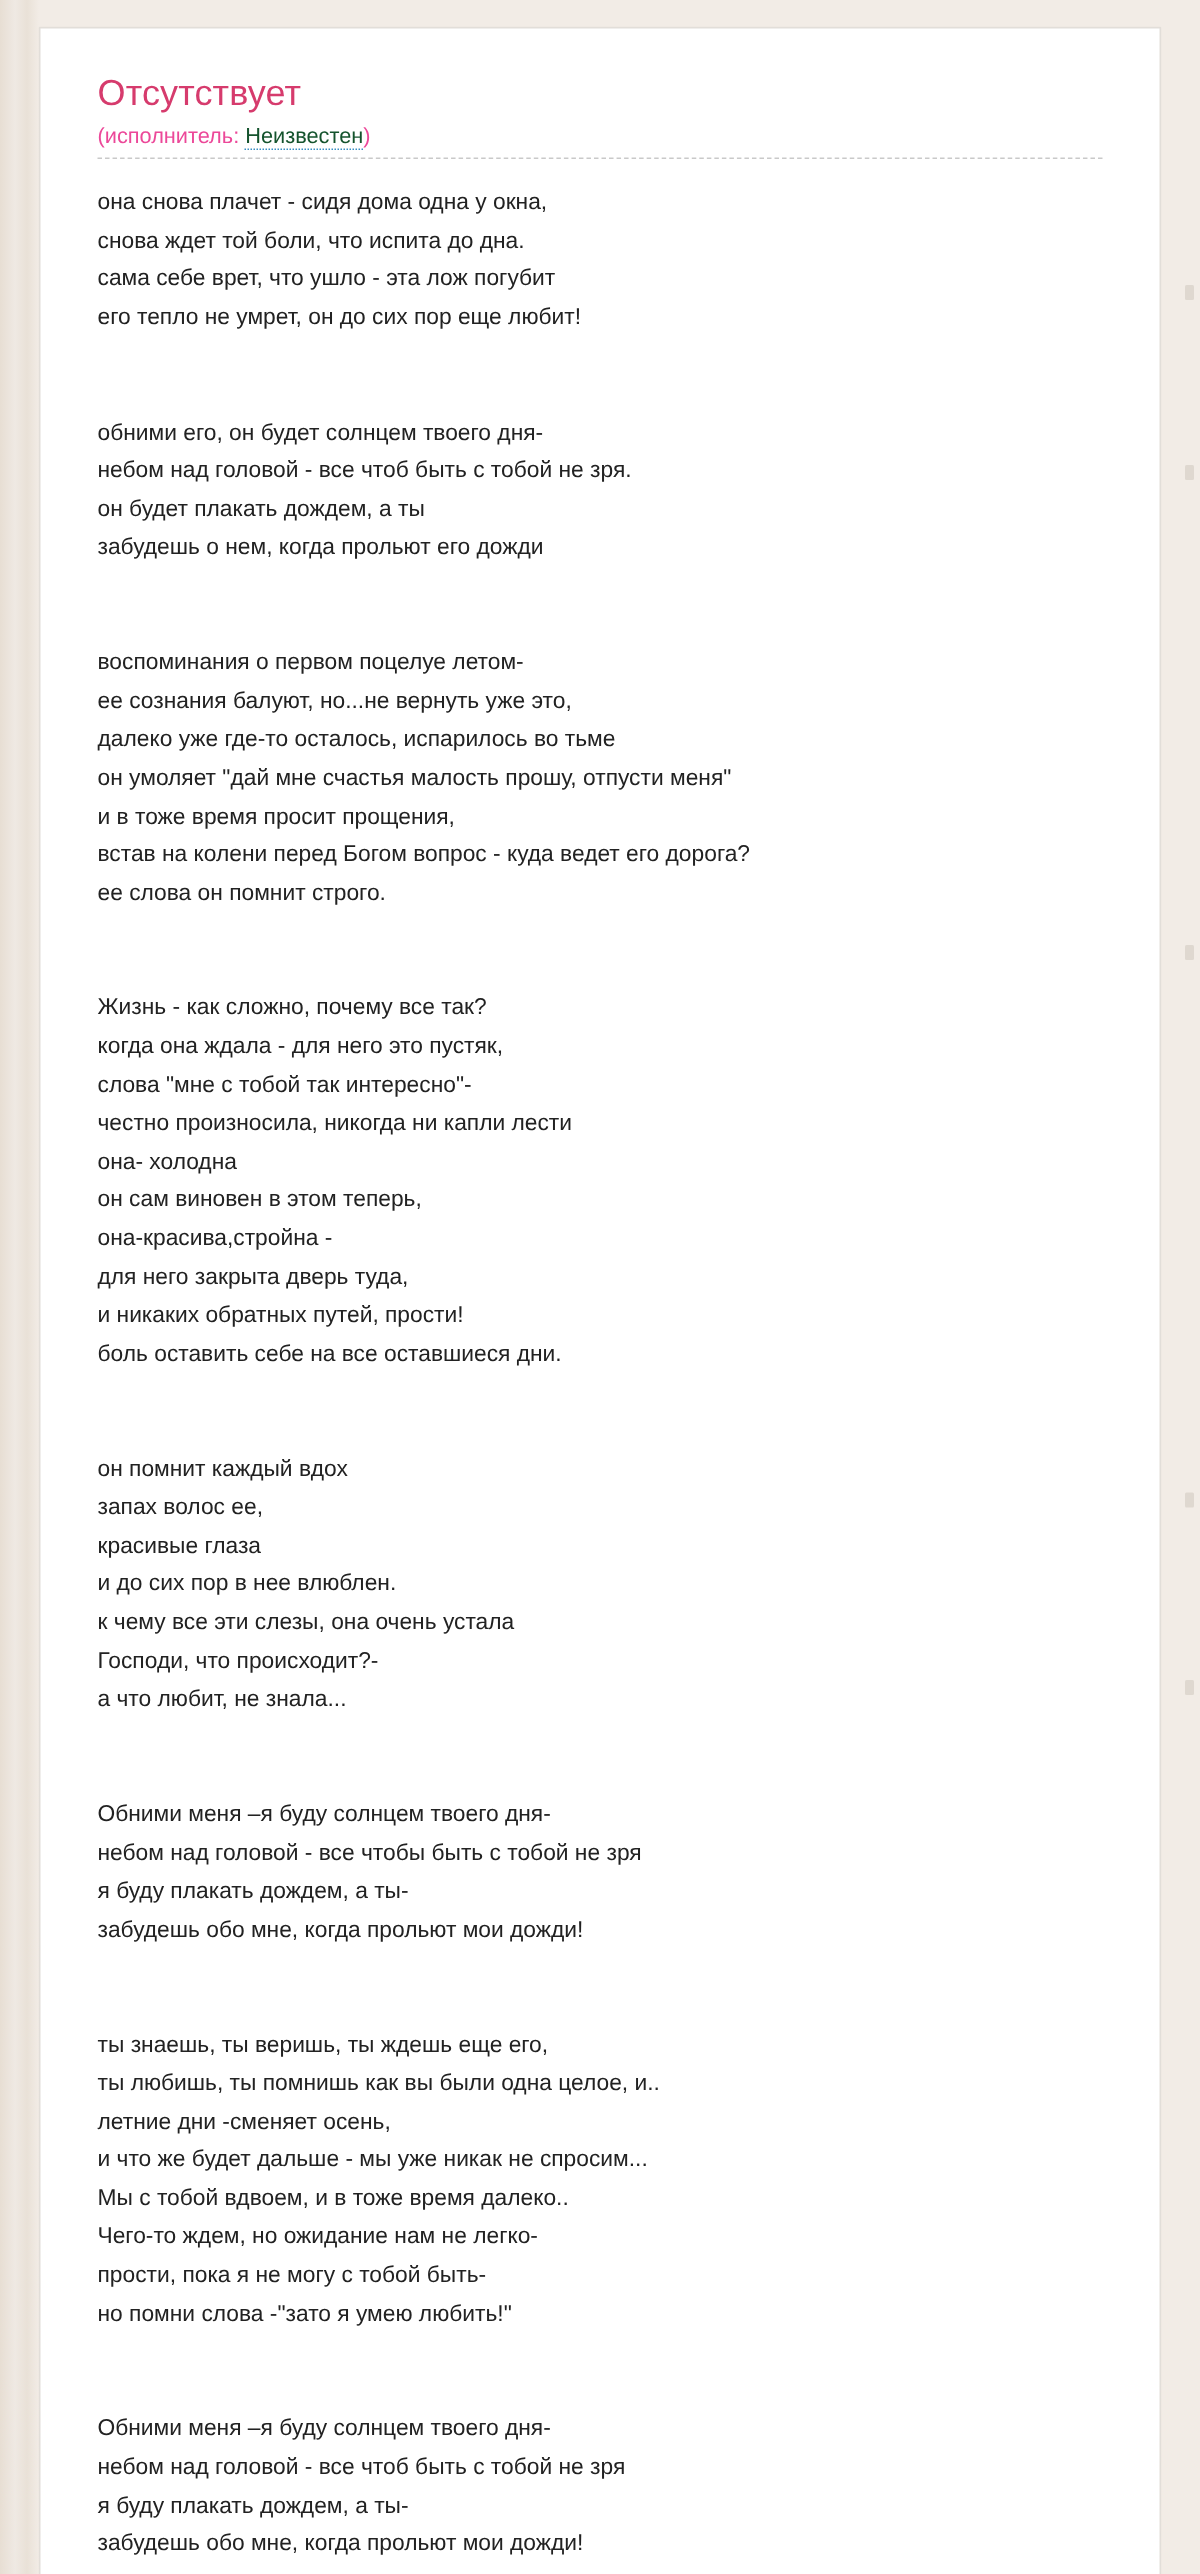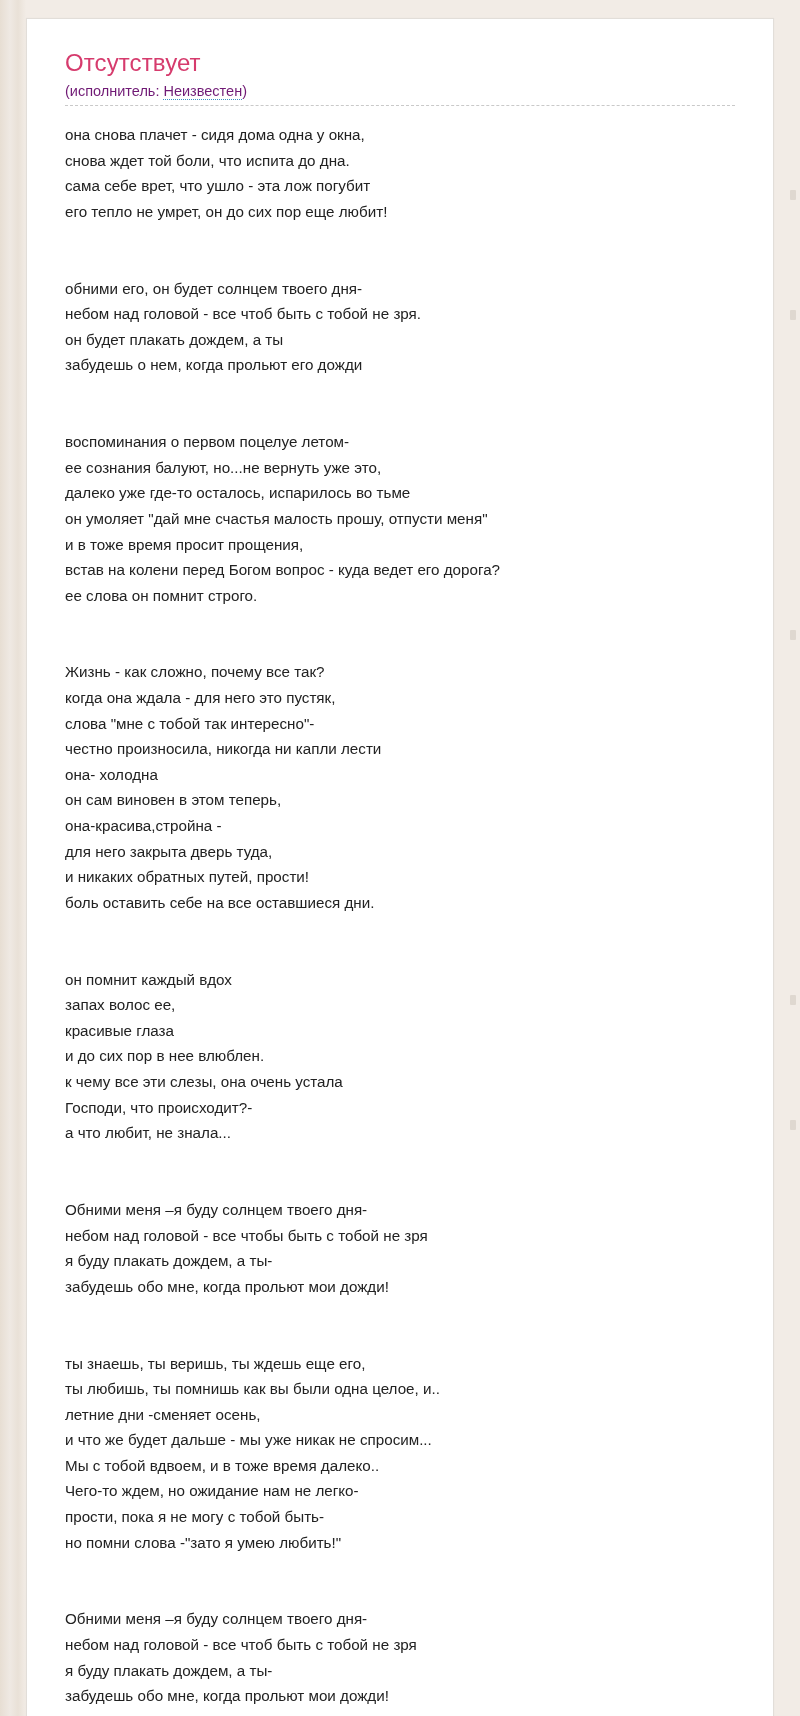--- a/index.html
+++ b/index.html
@@ -37,24 +37,24 @@
     font-weight: normal;
     margin: 0 0 6px 0;
     letter-spacing: 0.1px;
   }
   .artist-line {
     font-size: 14.5px;
     color: #333333;
     margin: 0 0 6px 0;
   }
   .artist-line .paren {
-    color: #701a75;
+    color: #ec4899;
   }
   .artist-link {
-    color: #701a75;
+    color: #14532d;
     text-decoration: none;
     border-bottom: 1px dotted #3a8fc4;
     cursor: pointer;
   }
   .divider {
     border: none;
     border-top: 1px dashed #c9c9c9;
     margin: 6px 0 16px 0;
     height: 0;
   }

